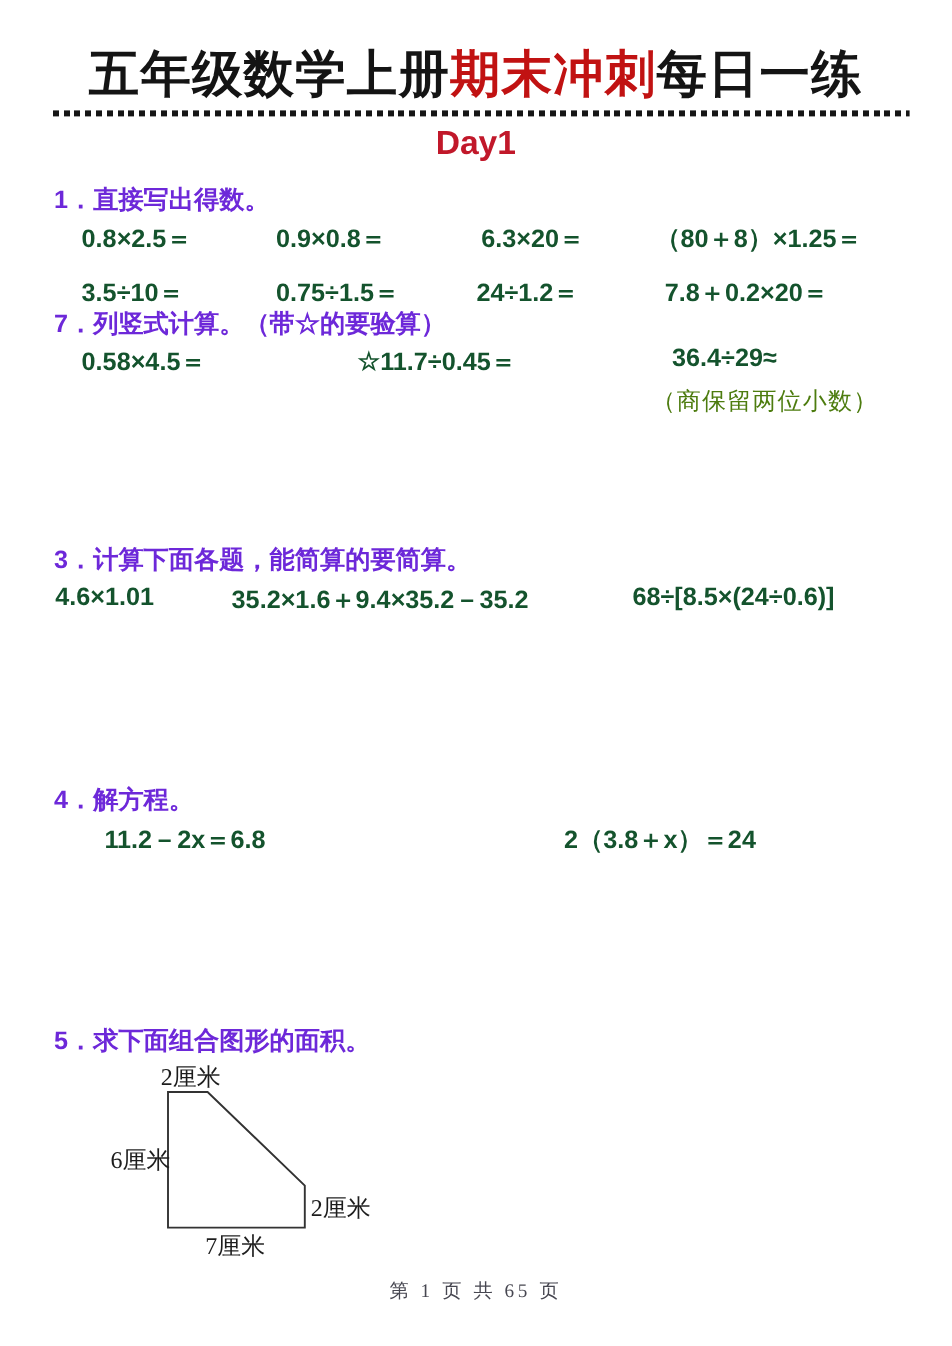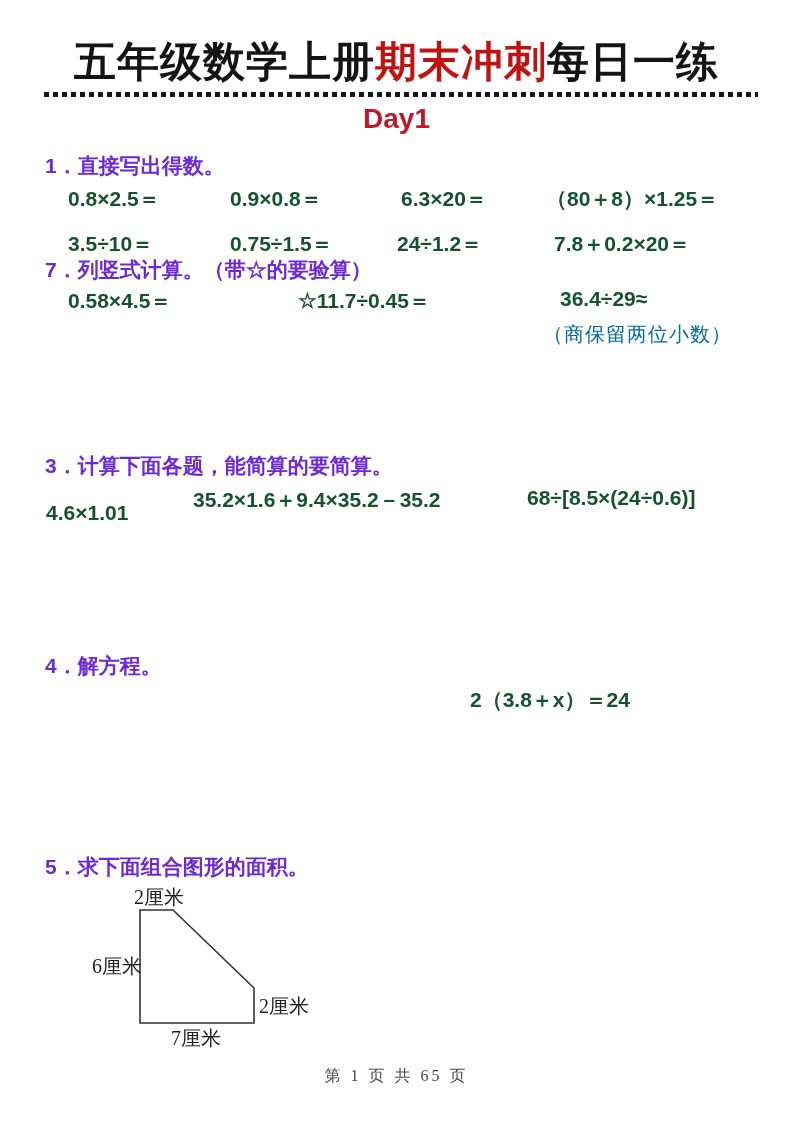--- a/index.html
+++ b/index.html
@@ -33,37 +33,37 @@
     font-size:28px;font-weight:600;
     color:#c1182a;
   }
 
   
   .qh{font-size:21px;font-weight:700;color:#6d28d9;white-space:nowrap;}
   .row{left:0;top:0;width:100%;height:28px;}
   .eq{position:absolute;top:0;font-size:21px;font-weight:600;color:#14532d;white-space:nowrap;}
   .note{
     font-family:"Liberation Serif",serif;
-    font-size:20px;color:#0369a1;white-space:nowrap;letter-spacing:1px;text-align:center;
+    font-size:20px;color:#4d7c0f;white-space:nowrap;letter-spacing:1px;text-align:center;
   }
 
   #q1h{left:45px;top:152px;}
   #q1r1{top:185px;}
   #q1r1 .c0{left:68px;} #q1r1 .c1{left:230px;} #q1r1 .c2{left:401px;} #q1r1 .c3{left:546px;}
   #q1r2{top:230px;}
   #q1r2 .c0{left:68px;} #q1r2 .c1{left:230px;} #q1r2 .c2{left:397px;} #q1r2 .c3{left:554px;}
 
   #q2h{left:45px;top:256px;}
   #q2r{top:287px;}
   #q2r .c0{left:68px;} #q2r .c1{left:298px;} #q2r .c2{left:560px;}
   #q2note{left:543px;top:321px;}
 
   #q3h{left:45px;top:452px;}
   #q3r{top:486px;}
-  #q3r .c0{left:46px;margin-top:15px;} #q3r .c1{left:193px;} #q3r .c2{left:527px;}
+  #q3r .c0{left:46px;} #q3r .c1{left:193px;} #q3r .c2{left:527px;}
 
   #q4h{left:45px;top:652px;}
   #q4r{top:686px;}
   #q4r .c0{left:87px;} #q4r .c1{left:470px;}
 
   #q5h{left:45px;top:853px;}
 
   
   #figure{left:139px;top:908px;}
   #figure polygon{fill:none;stroke:#333;stroke-width:1.6;}
@@ -119,20 +119,21 @@
 
   <div class="abs qh" id="q3h">3．计算下面各题，能简算的要简算。</div>
   <div class="abs row" id="q3r">
     <span class="eq c0">4.6×1.01</span>
     <span class="eq c1">35.2×1.6＋9.4×35.2－35.2</span>
     <span class="eq c2">68÷[8.5×(24÷0.6)]</span>
   </div>
 
   <div class="abs qh" id="q4h">4．解方程。</div>
   <div class="abs row" id="q4r">
+    <span class="eq c0">11.2－2x＝6.8</span>
     <span class="eq c1">2（3.8＋x）＝24</span>
   </div>
 
   <div class="abs qh" id="q5h">5．求下面组合图形的面积。</div>
 
   <svg class="abs" id="figure" width="117" height="117" viewBox="0 0 117 117">
     <polygon points="1,2 34,2 115,80 115,115 1,115"></polygon>
   </svg>
   <div class="abs lab" id="labTop">2厘米</div>
   <div class="abs lab" id="labLeft">6厘米</div>

